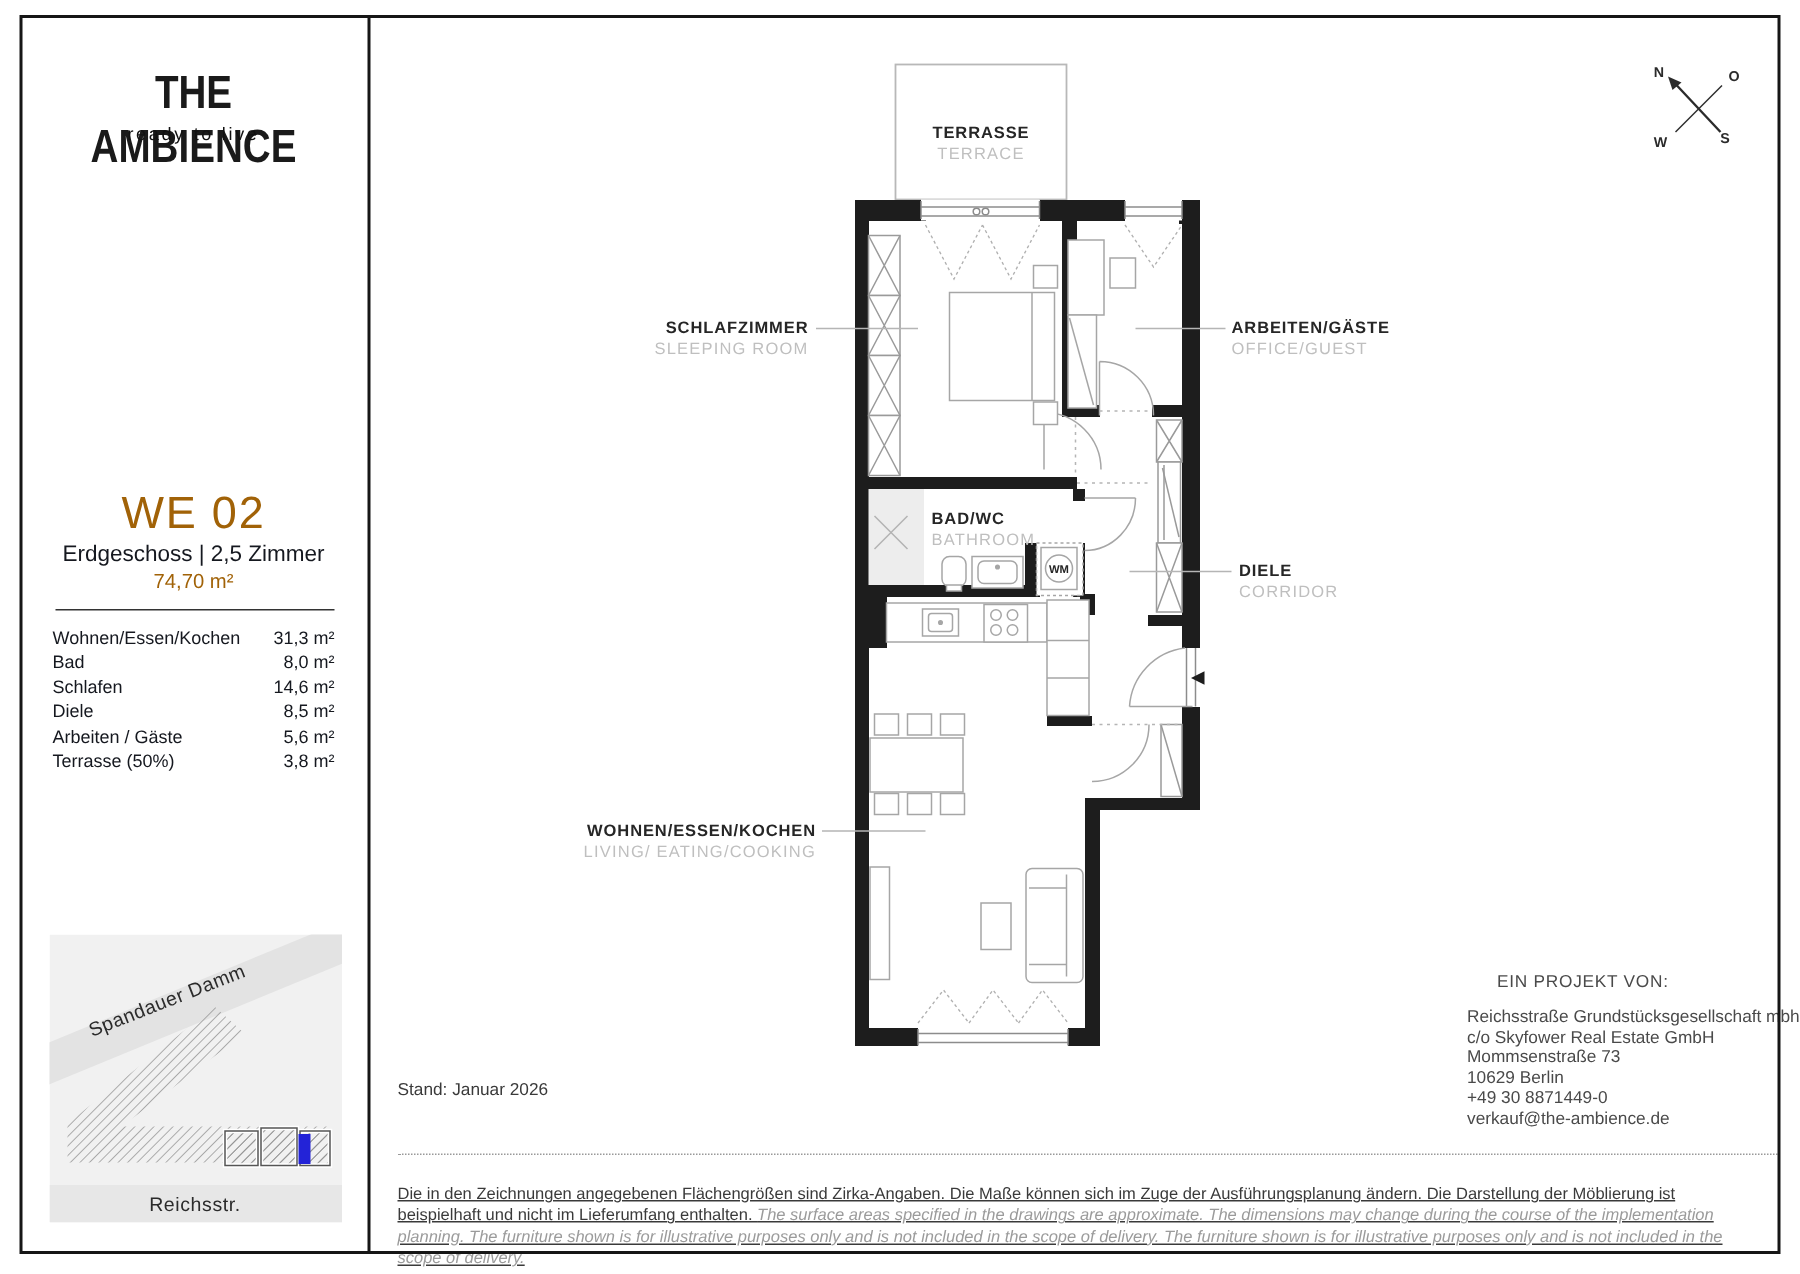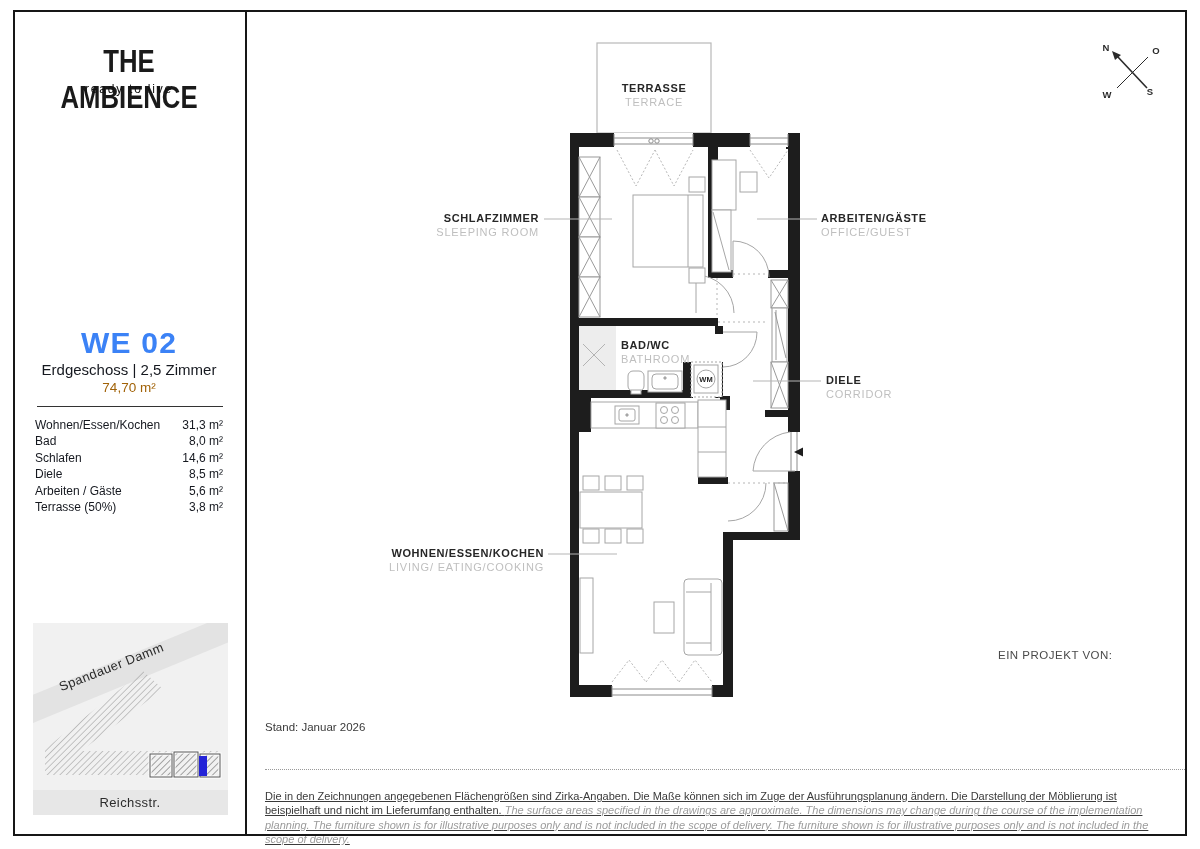--- a/index.html
+++ b/index.html
@@ -6,21 +6,21 @@
   #page{position:relative;width:1200px;height:849px;background:#fff;overflow:hidden;
         font-family:"Liberation Sans",sans-serif;color:#1a1a1a;}
   .abs{position:absolute;}
   .frame{left:13px;top:10px;width:1170px;height:822px;border:2px solid #161616;}
   .divider{left:245px;top:10px;height:826px;border-left:2px solid #161616;}
 
   
   .side{left:13px;width:232px;text-align:center;}
   .logo{top:44px;font-size:31px;font-weight:800;letter-spacing:0;transform:scaleX(.83);}
   .tagline{top:82px;font-size:12px;letter-spacing:1.8px;color:#111;}
-  .we{top:326px;font-size:30px;letter-spacing:1.2px;font-weight:700;color:#3b82f6;}
+  .we{top:326px;font-size:30px;letter-spacing:1.2px;font-weight:400;color:#a16207;}
   .subtitle{top:361px;font-size:15px;color:#15181f;}
   .totarea{top:380px;font-size:13.5px;color:#a16207;}
   .tline{left:37px;top:406px;width:186px;border-top:1.5px solid #333;}
   .areas{left:35px;top:417px;width:188px;}
   .area-row{display:flex;justify-content:space-between;font-size:12px;line-height:16.4px;color:#15181f;}
 
   
   .stand{left:265px;top:721px;font-size:11.5px;color:#3a3a3a;}
   .dotline{left:265px;top:769px;width:920px;border-top:1px dotted #999;}
   .disclaimer{left:265px;top:778px;width:898px;font-size:11px;line-height:14.4px;color:#3a3a3a;text-decoration:underline;}
@@ -284,20 +284,28 @@
         <rect x="141" y="129" width="24" height="25"></rect>
         <rect x="167" y="131" width="20" height="23"></rect>
     </g>
     <rect x="166" y="133" width="8" height="20" fill="#2323d7"></rect>
     <text class="mapt" x="80" y="48" text-anchor="middle" transform="rotate(-21.5 80 48)">Spandauer Damm</text>
     <rect x="0" y="167" width="195" height="25" fill="#e7e7e7"></rect>
     <text class="mapt" x="97" y="184" text-anchor="middle">Reichsstr.</text>
   </svg>
 
   <div class="abs project-heading">EIN PROJEKT VON:</div>
+  <div class="abs project-lines">
+      <div>Reichsstraße Grundstücksgesellschaft mbh</div>
+      <div>c/o Skyfower Real Estate GmbH</div>
+      <div>Mommsenstraße 73</div>
+      <div>10629 Berlin</div>
+      <div>+49 30 8871449-0</div>
+      <div>verkauf@the-ambience.de</div>
+    </div>
 
   <div class="abs stand">Stand: Januar 2026</div>
   <div class="abs dotline"></div>
   <p class="abs disclaimer"><span class="de">Die in den Zeichnungen angegebenen Flächengrößen sind Zirka-Angaben. Die Maße können sich im Zuge der Ausführungsplanung ändern. Die Darstellung der Möblierung ist beispielhaft und nicht im Lieferumfang enthalten. </span><span class="en">The surface areas specified in the drawings are approximate. The dimensions may change during the course of the implementation planning. The furniture shown is for illustrative purposes only and is not included in the scope of delivery. The furniture shown is for illustrative purposes only and is not included in the scope of delivery.</span></p>
 
   <div class="abs frame"></div>
   <div class="abs divider"></div>
 </div>
 
 </body></html>

